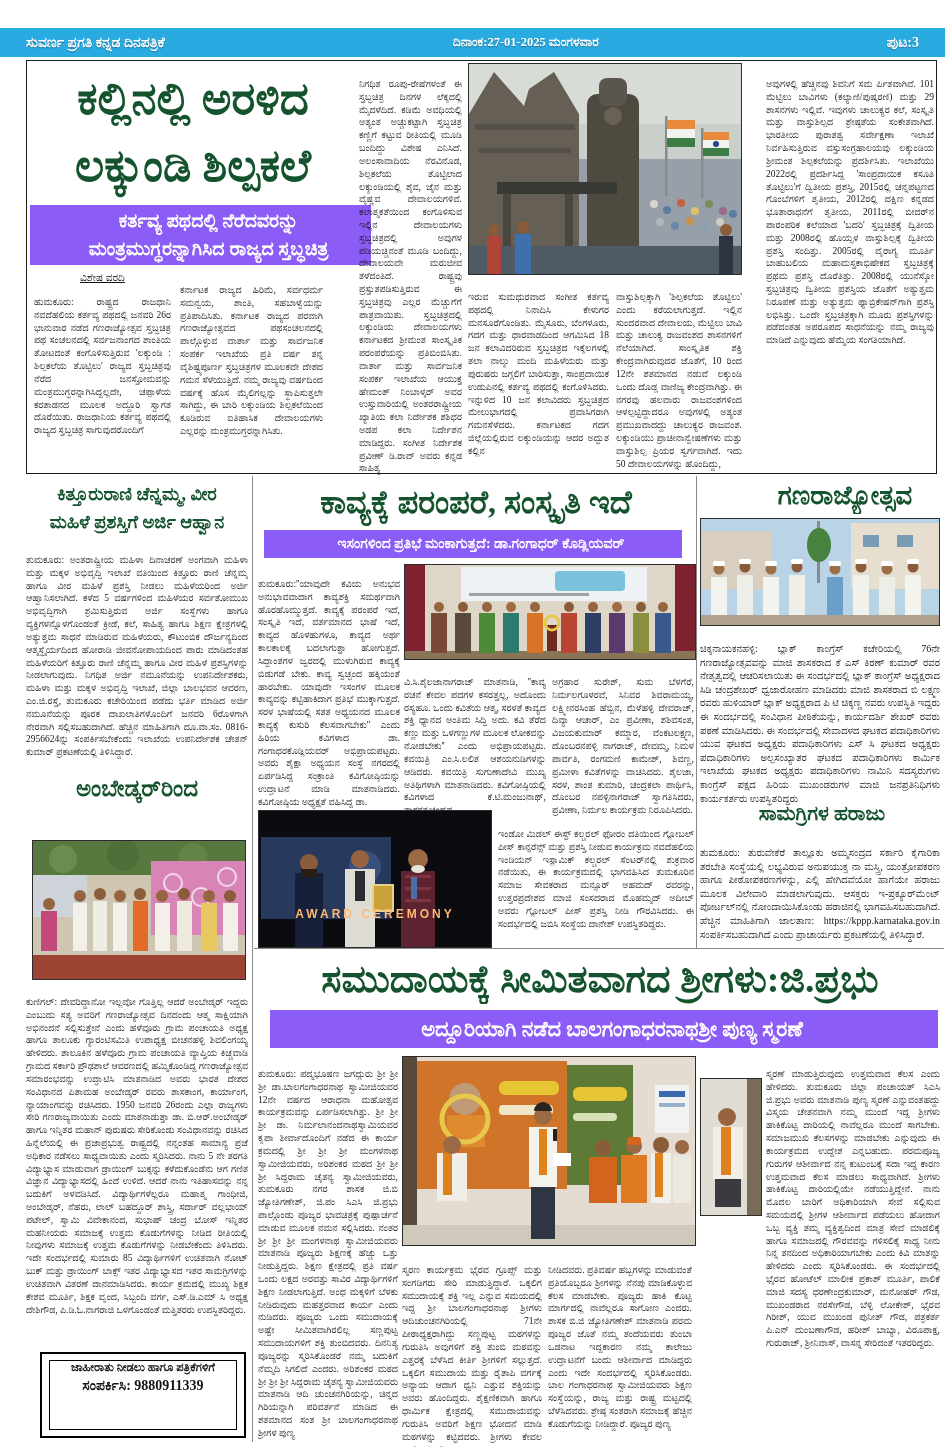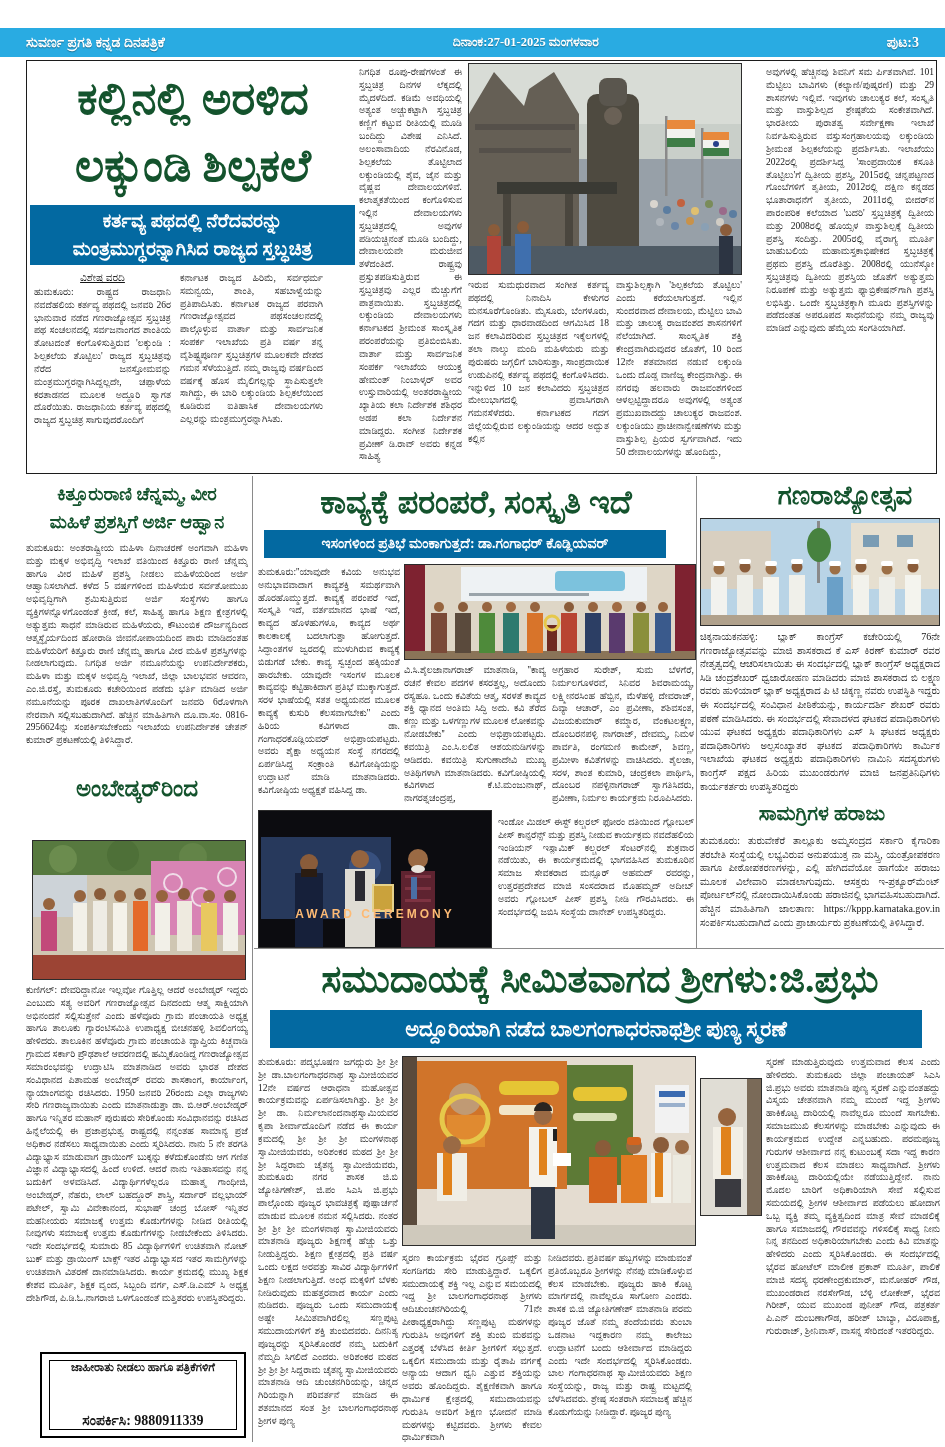--- a/index.html
+++ b/index.html
@@ -1,36 +1,36 @@
 <!DOCTYPE html>
 <html><head>
 <meta charset="utf-8">
 <style>
   html,body{margin:0;padding:0;background:#f3f3f1;}
   body{width:945px;height:1447px;position:relative;overflow:hidden;
        font-family:"Liberation Serif","DejaVu Serif",serif;color:#151515;background:#ffffff;}
   .abs{position:absolute;}
-  .just{text-align:justify;}
+  .just{text-align:justify;margin-top:12px;}
   .col{font-size:10px;line-height:1.36;overflow:hidden;word-break:break-word;}
   .col-sm{font-size:9.5px;line-height:1.35;overflow:hidden;word-break:break-word;}
   .headline{font-weight:bold;color:#14532d;text-align:center;overflow:hidden;}
-  .banner{background:#0369a1;color:#fff;font-weight:bold;text-align:center;
-          display:flex;flex-direction:column;justify-content:center;overflow:hidden;}
+  .banner{background:#8b5cf6;color:#fff;font-weight:bold;text-align:center;
+          display:flex;flex-direction:column;justify-content:center;overflow:hidden;padding-left:16px;}
   .rule-v{width:1px;background:#8a8a8a;}
   .rule-h{height:1px;background:#8a8a8a;}
   .photo{position:absolute;border:1px solid #2c2c2c;overflow:hidden;background:#bbb;}
   .photo svg{display:block;width:100%;height:100%;}
   .kicker{font-weight:normal;text-decoration:underline;text-align:center;font-size:10.5px;margin-bottom:2px;}
   #headerbar{background:#29abe2;color:#fff;font-weight:bold;font-size:14px;
              display:flex;align-items:center;justify-content:space-between;
              padding:6px 26px;box-sizing:border-box;text-shadow:0 1px 1px rgba(0,0,0,.35);}
   #mainbox{border:1.5px solid #1c1c1c;}
   .adbox{border:2px solid #000;display:flex;align-items:center;justify-content:center;}
   .adbox-inner{border:1px solid #000;width:92%;height:84%;display:flex;flex-direction:column;
-               align-items:center;justify-content:space-between;text-align:center;}
+               align-items:center;justify-content:flex-start;text-align:center;}
   .award-overlay{position:absolute;color:#fdba74;font-weight:bold;letter-spacing:3px;
                  font-family:"Liberation Sans",sans-serif;font-size:12px;text-align:center;width:100%;}
 </style>
 </head>
 <body>
 
 <div id="headerbar" class="abs" style="left:0;top:28px;width:945px;height:29px;">
   <span>ಸುವರ್ಣ ಪ್ರಗತಿ ಕನ್ನಡ ದಿನಪತ್ರಿಕೆ</span>
   <span style="font-size:12.5px;">ದಿನಾಂಕ:27-01-2025 ಮಂಗಳವಾರ</span>
   <span>ಪುಟ:3</span>

